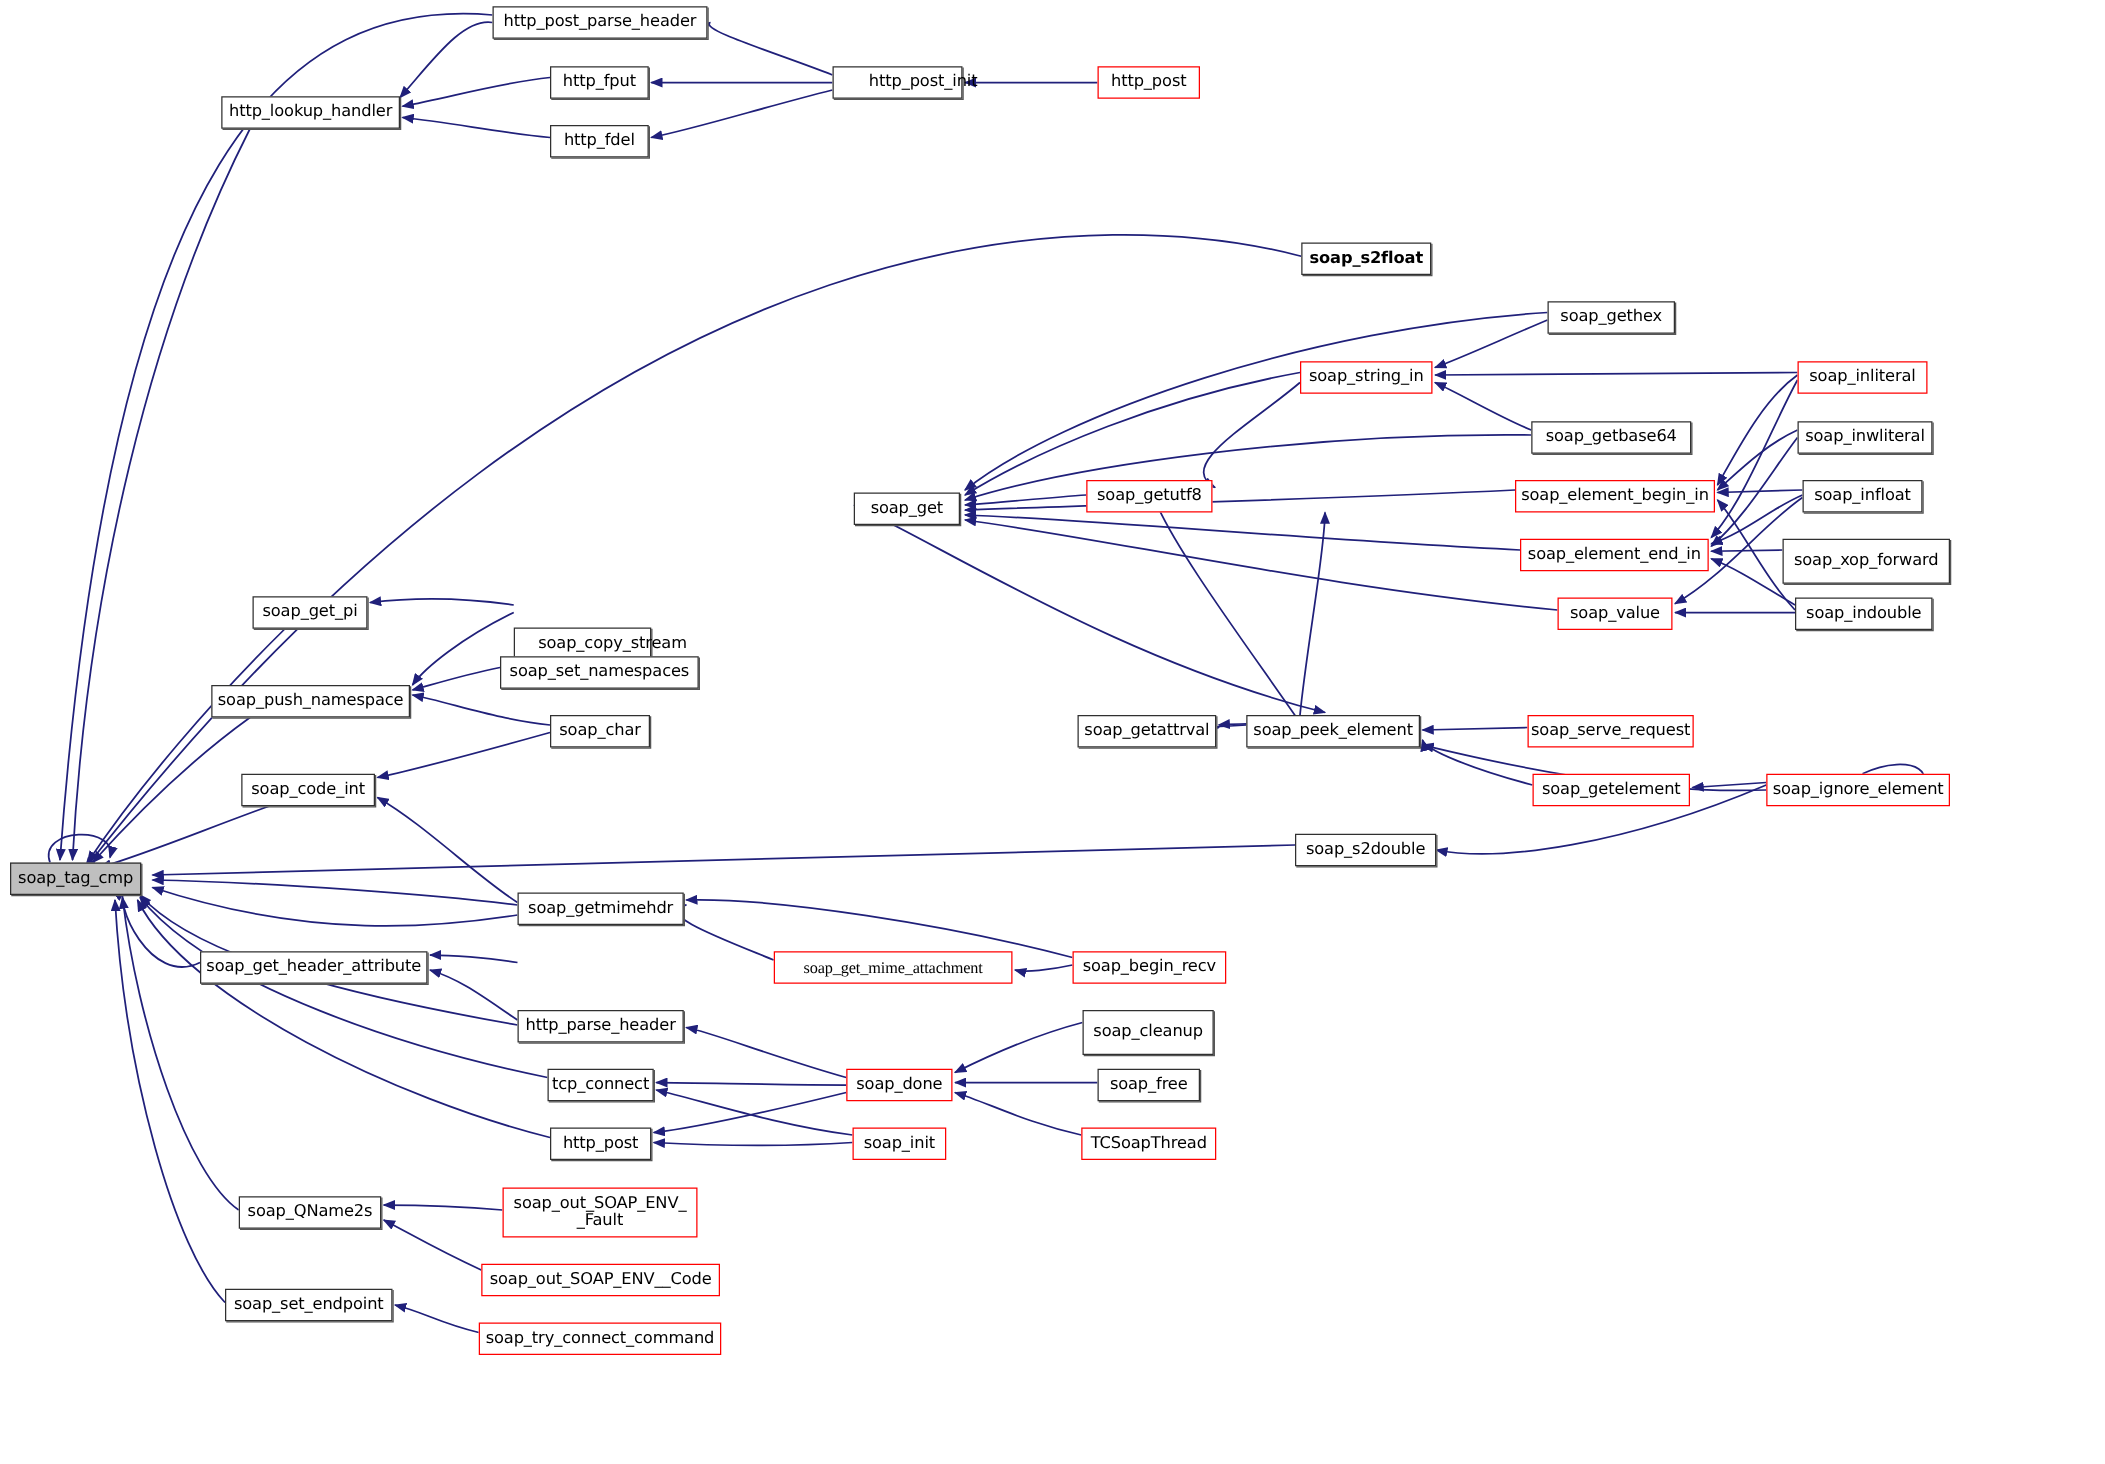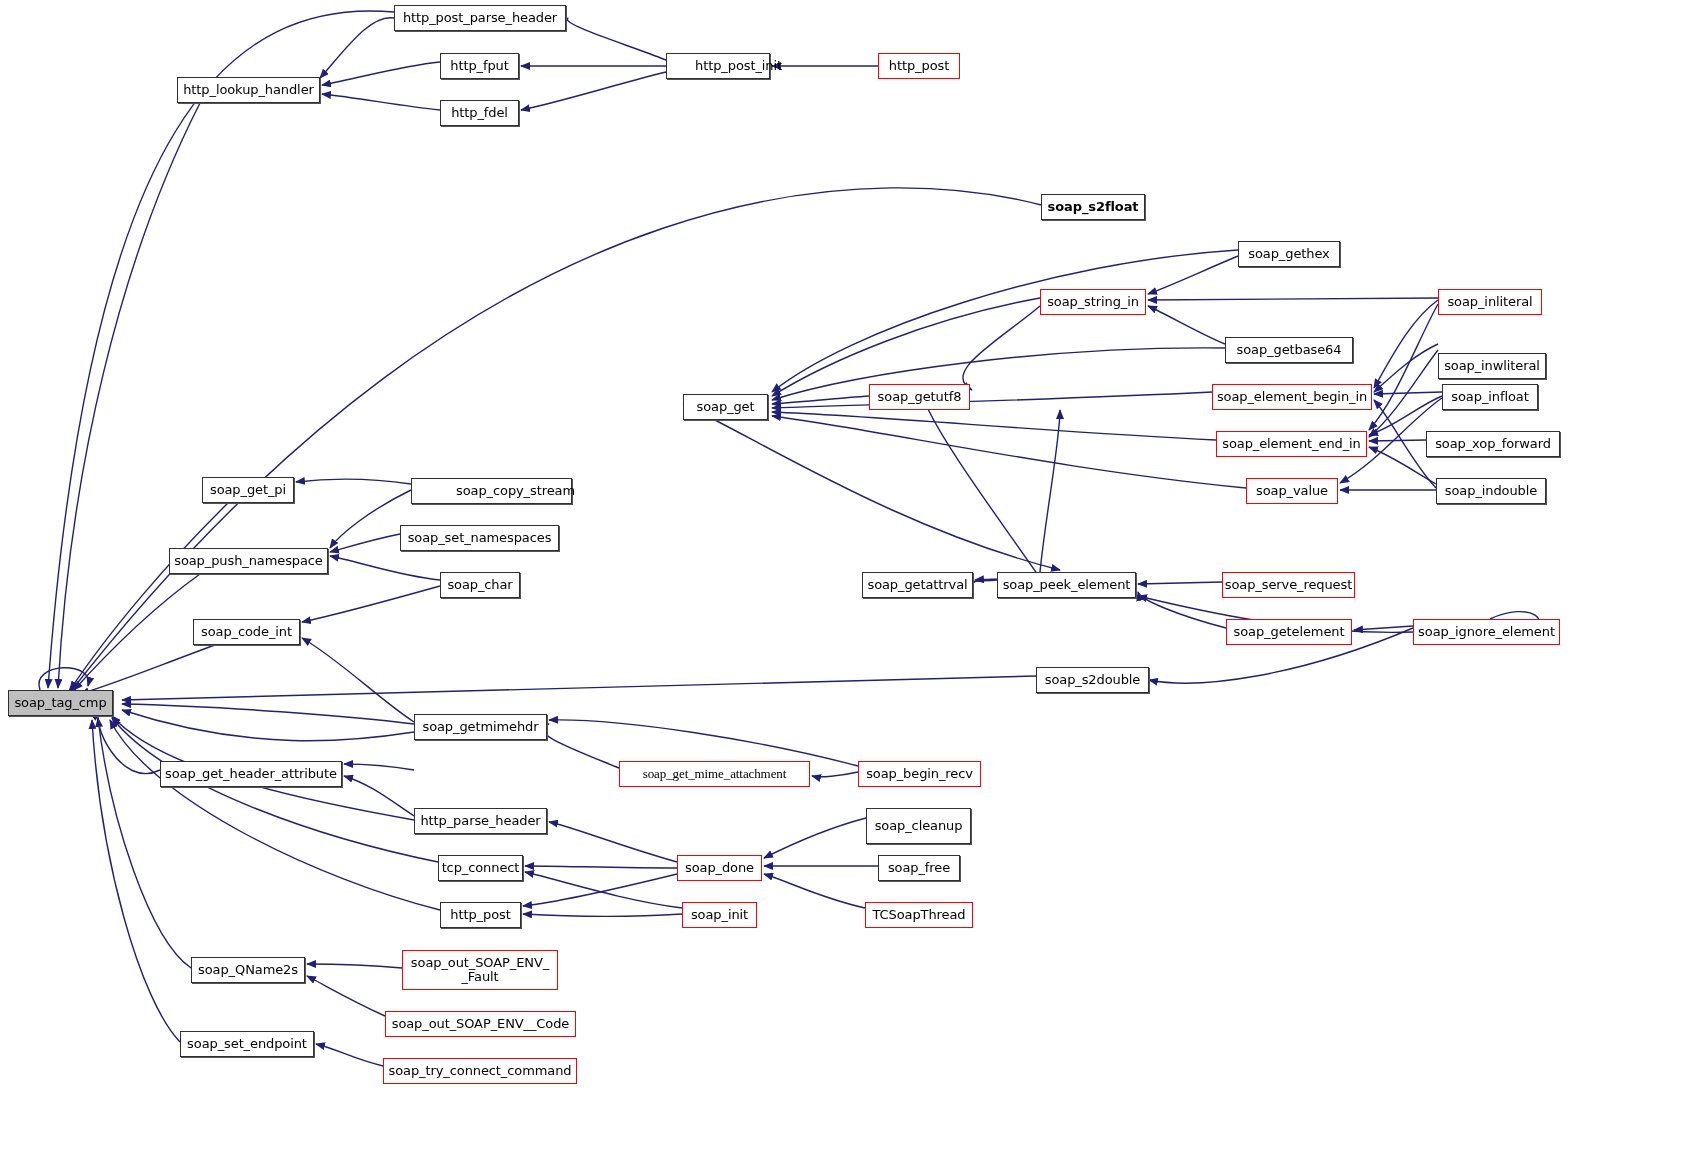--- a/index.html
+++ b/index.html
@@ -166,26 +166,26 @@
     <div class="node" style="left: 1041px; top: 194px; width: 104px; height: 26px; font-weight: bold;">soap_s2float</div>
     <div class="node" style="left: 1238px; top: 241px; width: 102px; height: 26px;">soap_gethex</div>
     <div class="node red" style="left: 1040px; top: 289px; width: 106px; height: 26px;">soap_string_in</div>
     <div class="node" style="left: 1225px; top: 337px; width: 128px; height: 26px;">soap_getbase64</div>
     <div class="node" style="left: 683px; top: 394px; width: 85px; height: 26px;">soap_get</div>
     <div class="node red" style="left: 869px; top: 384px; width: 101px; height: 26px;">soap_getutf8</div>
     <div class="node red" style="left: 1212px; top: 384px; width: 160px; height: 26px;">soap_element_begin_in</div>
     <div class="node red" style="left: 1216px; top: 431px; width: 151px; height: 26px;">soap_element_end_in</div>
     <div class="node red" style="left: 1246px; top: 478px; width: 92px; height: 26px;">soap_value</div>
     <div class="node red" style="left: 1438px; top: 289px; width: 104px; height: 26px;">soap_inliteral</div>
-    <div class="node" style="left: 1438px; top: 337px; width: 108px; height: 26px; margin-top: 16px;">soap_inwliteral</div>
+    <div class="node" style="left: 1438px; top: 337px; width: 108px; height: 26px;">soap_inwliteral</div>
     <div class="node" style="left: 1442px; top: 384px; width: 96px; height: 26px;">soap_infloat</div>
-    <div class="node" style="left: 1426px; top: 431px; width: 134px; height: 26px;">soap_xop_forward</div>
+    <div class="node" style="left: 1426px; top: 431px; width: 134px; height: 36px;">soap_xop_forward</div>
     <div class="node" style="left: 1436px; top: 478px; width: 110px; height: 26px;">soap_indouble</div>
     <div class="node" style="left: 202px; top: 477px; width: 92px; height: 26px;">soap_get_pi</div>
-    <div class="node" style="left: 411px; top: 478px; width: 161px; height: 26px; padding-left: 48px;">soap_copy_stream</div>
+    <div class="node" style="left: 411px; top: 502px; width: 110px; height: 26px; padding-left: 48px;">soap_copy_stream</div>
     <div class="node" style="left: 400px; top: 525px; width: 159px; height: 26px;">soap_set_namespaces</div>
     <div class="node" style="left: 169px; top: 548px; width: 159px; height: 26px;">soap_push_namespace</div>
     <div class="node" style="left: 440px; top: 572px; width: 80px; height: 26px;">soap_char</div>
     <div class="node" style="left: 862px; top: 572px; width: 111px; height: 26px;">soap_getattrval</div>
     <div class="node" style="left: 997px; top: 572px; width: 139px; height: 26px;">soap_peek_element</div>
     <div class="node red" style="left: 1222px; top: 572px; width: 133px; height: 26px;">soap_serve_request</div>
     <div class="node" style="left: 193px; top: 619px; width: 107px; height: 26px;">soap_code_int</div>
     <div class="node red" style="left: 1226px; top: 619px; width: 126px; height: 26px;">soap_getelement</div>
     <div class="node red" style="left: 1413px; top: 619px; width: 147px; height: 26px;">soap_ignore_element</div>
     <div class="node" style="left: 1036px; top: 667px; width: 113px; height: 26px;">soap_s2double</div>

